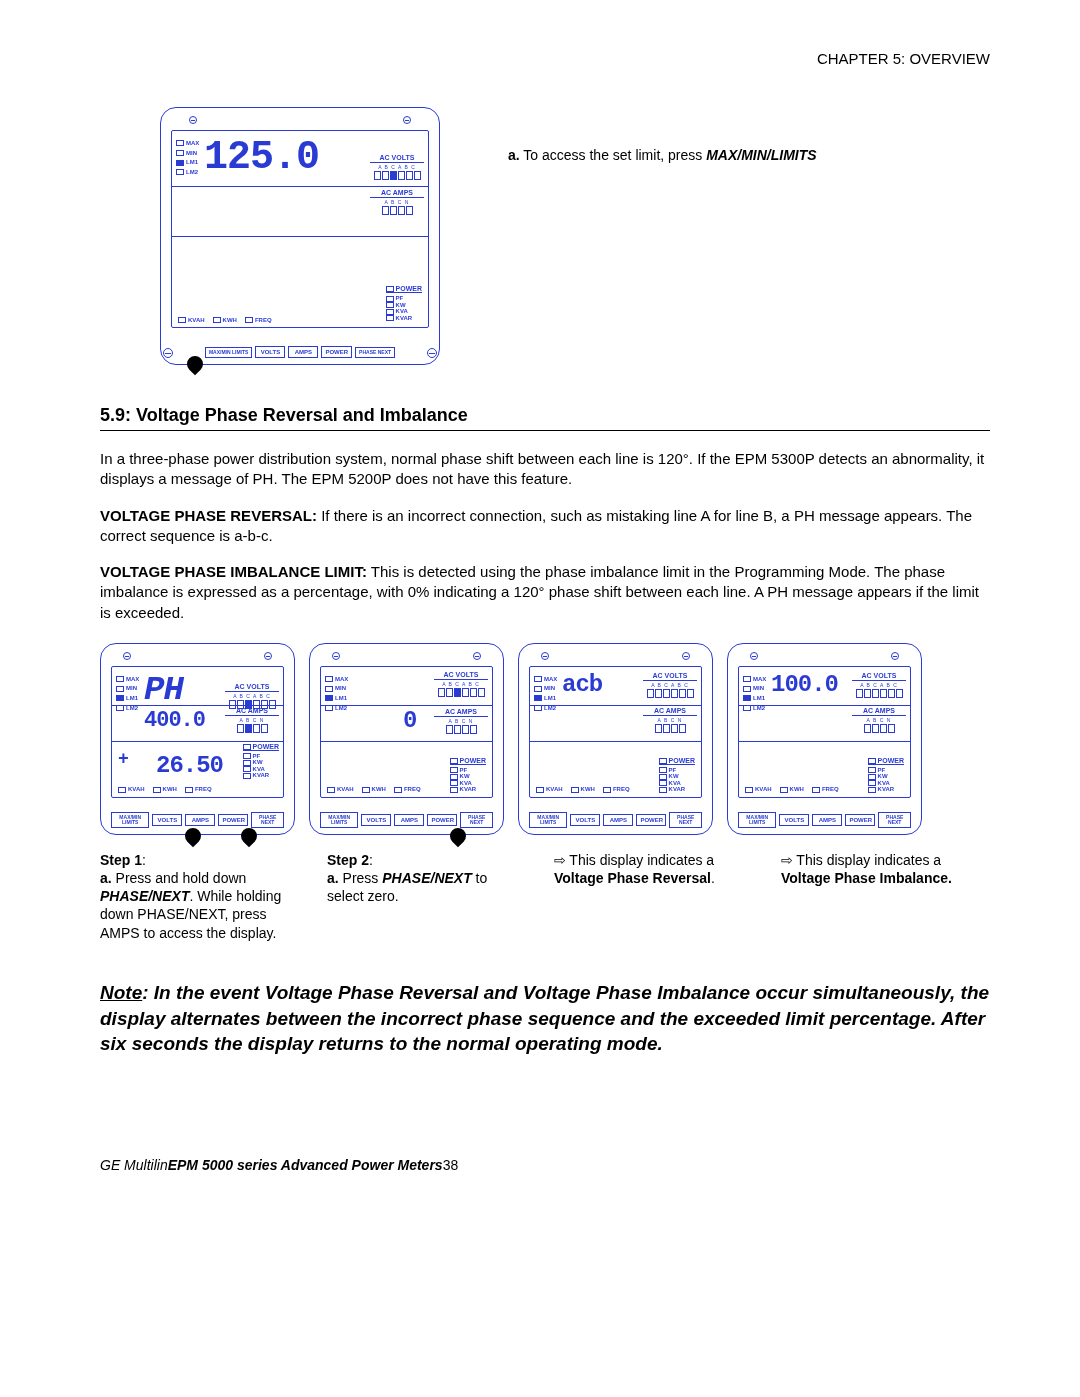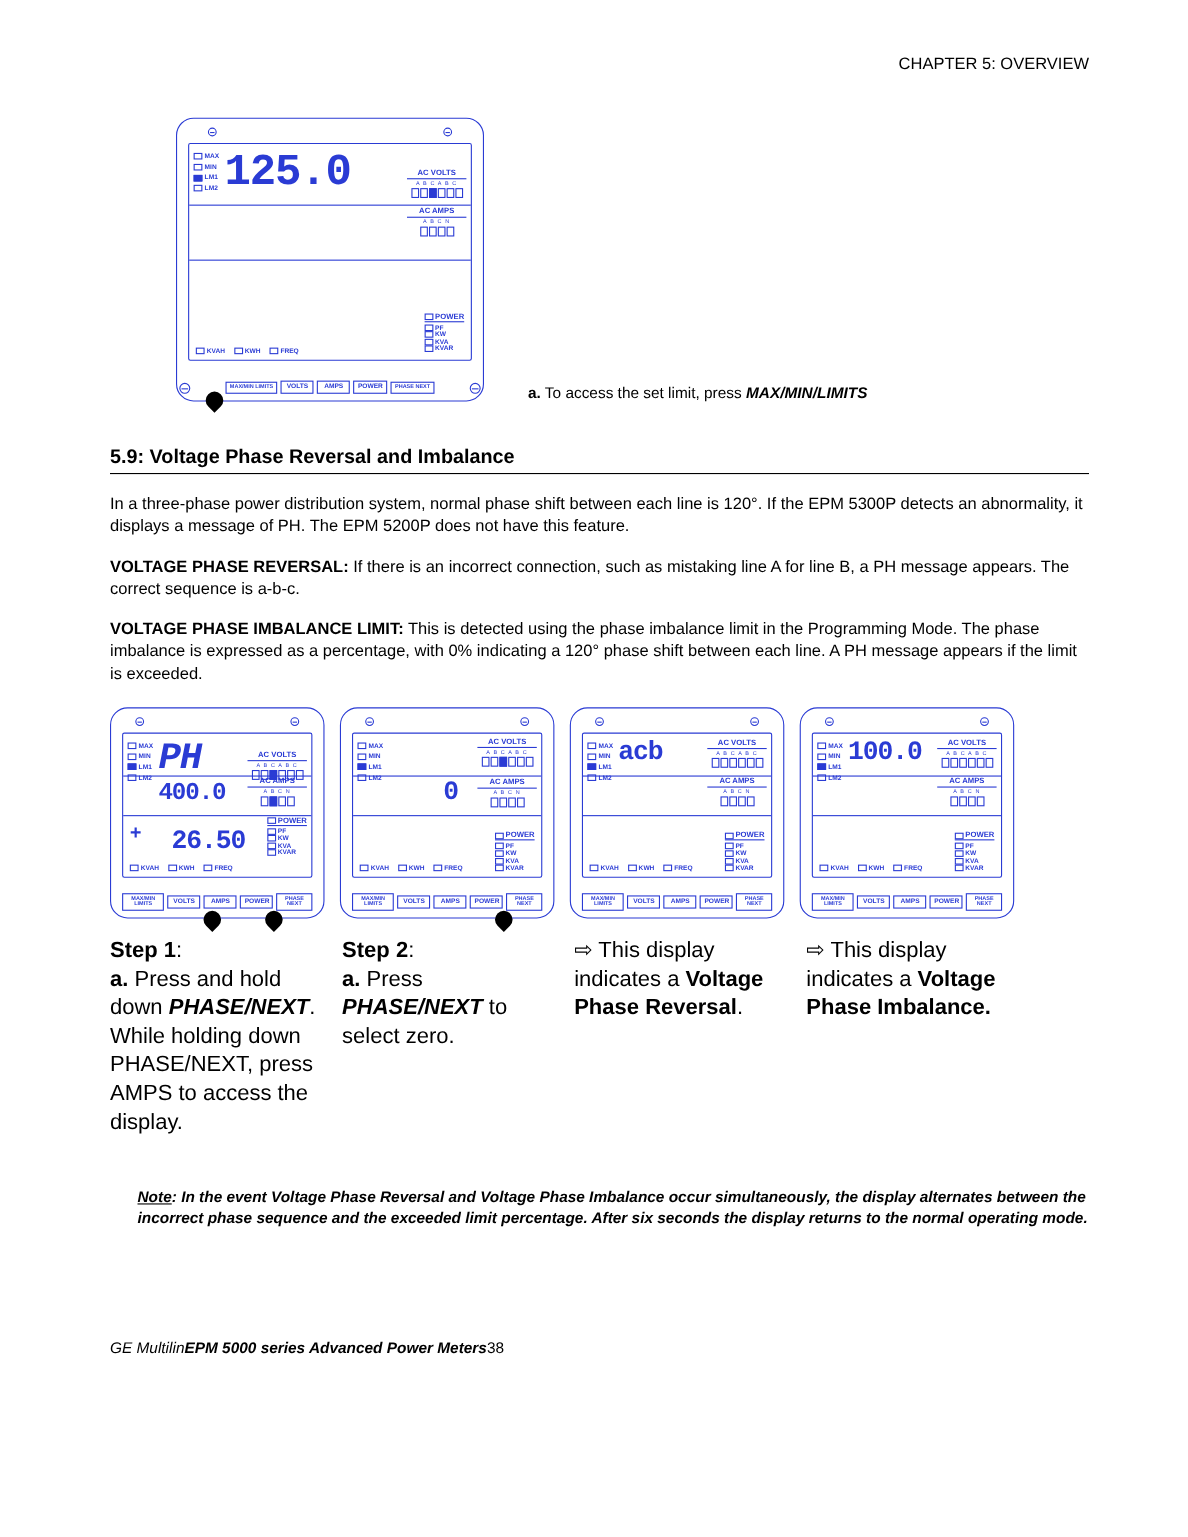--- a/index.html
+++ b/index.html
@@ -12,22 +12,22 @@
     width: 1080px;
     box-sizing: border-box;
   }
   .chapter-header {
     text-align: right;
     font-size: 15px;
     margin-bottom: 40px;
   }
   .top-row {
     display: flex;
-    gap: 40px;
-    align-items: flex-end;
+    gap: 68px;
+    align-items: flex-start;
     margin-bottom: 40px;
   }
   .top-right {
     padding-top: 40px;
     font-size: 14px;
   }
   .top-right ul {
     margin: 6px 0 0 30px;
     padding: 0;
   }
@@ -50,32 +50,31 @@
     font-size: 15px;
   }
   .panels-row {
     display: flex;
     gap: 14px;
     margin-top: 20px;
     margin-bottom: 16px;
   }
   .steps-row {
     display: flex;
-    gap: 14px;
-    font-size: 20px;
+    gap: 30px;
+    font-size: 14px;
   }
   .step-col {
     width: 197px;
     line-height: 1.3;
   }
   .note {
     margin-top: 20px;
-    font-size: 14px;
+    font-size: 19px;
     line-height: 1.35;
-    margin-left: 25px;
   }
   .footer {
     display: flex;
     justify-content: flex-start;
     margin-top: 100px;
     font-size: 14px;
   }
   .footer-left { font-style: italic; }
   .footer-center { font-style: italic; font-weight: bold; }
   .bold { font-weight: bold; }

